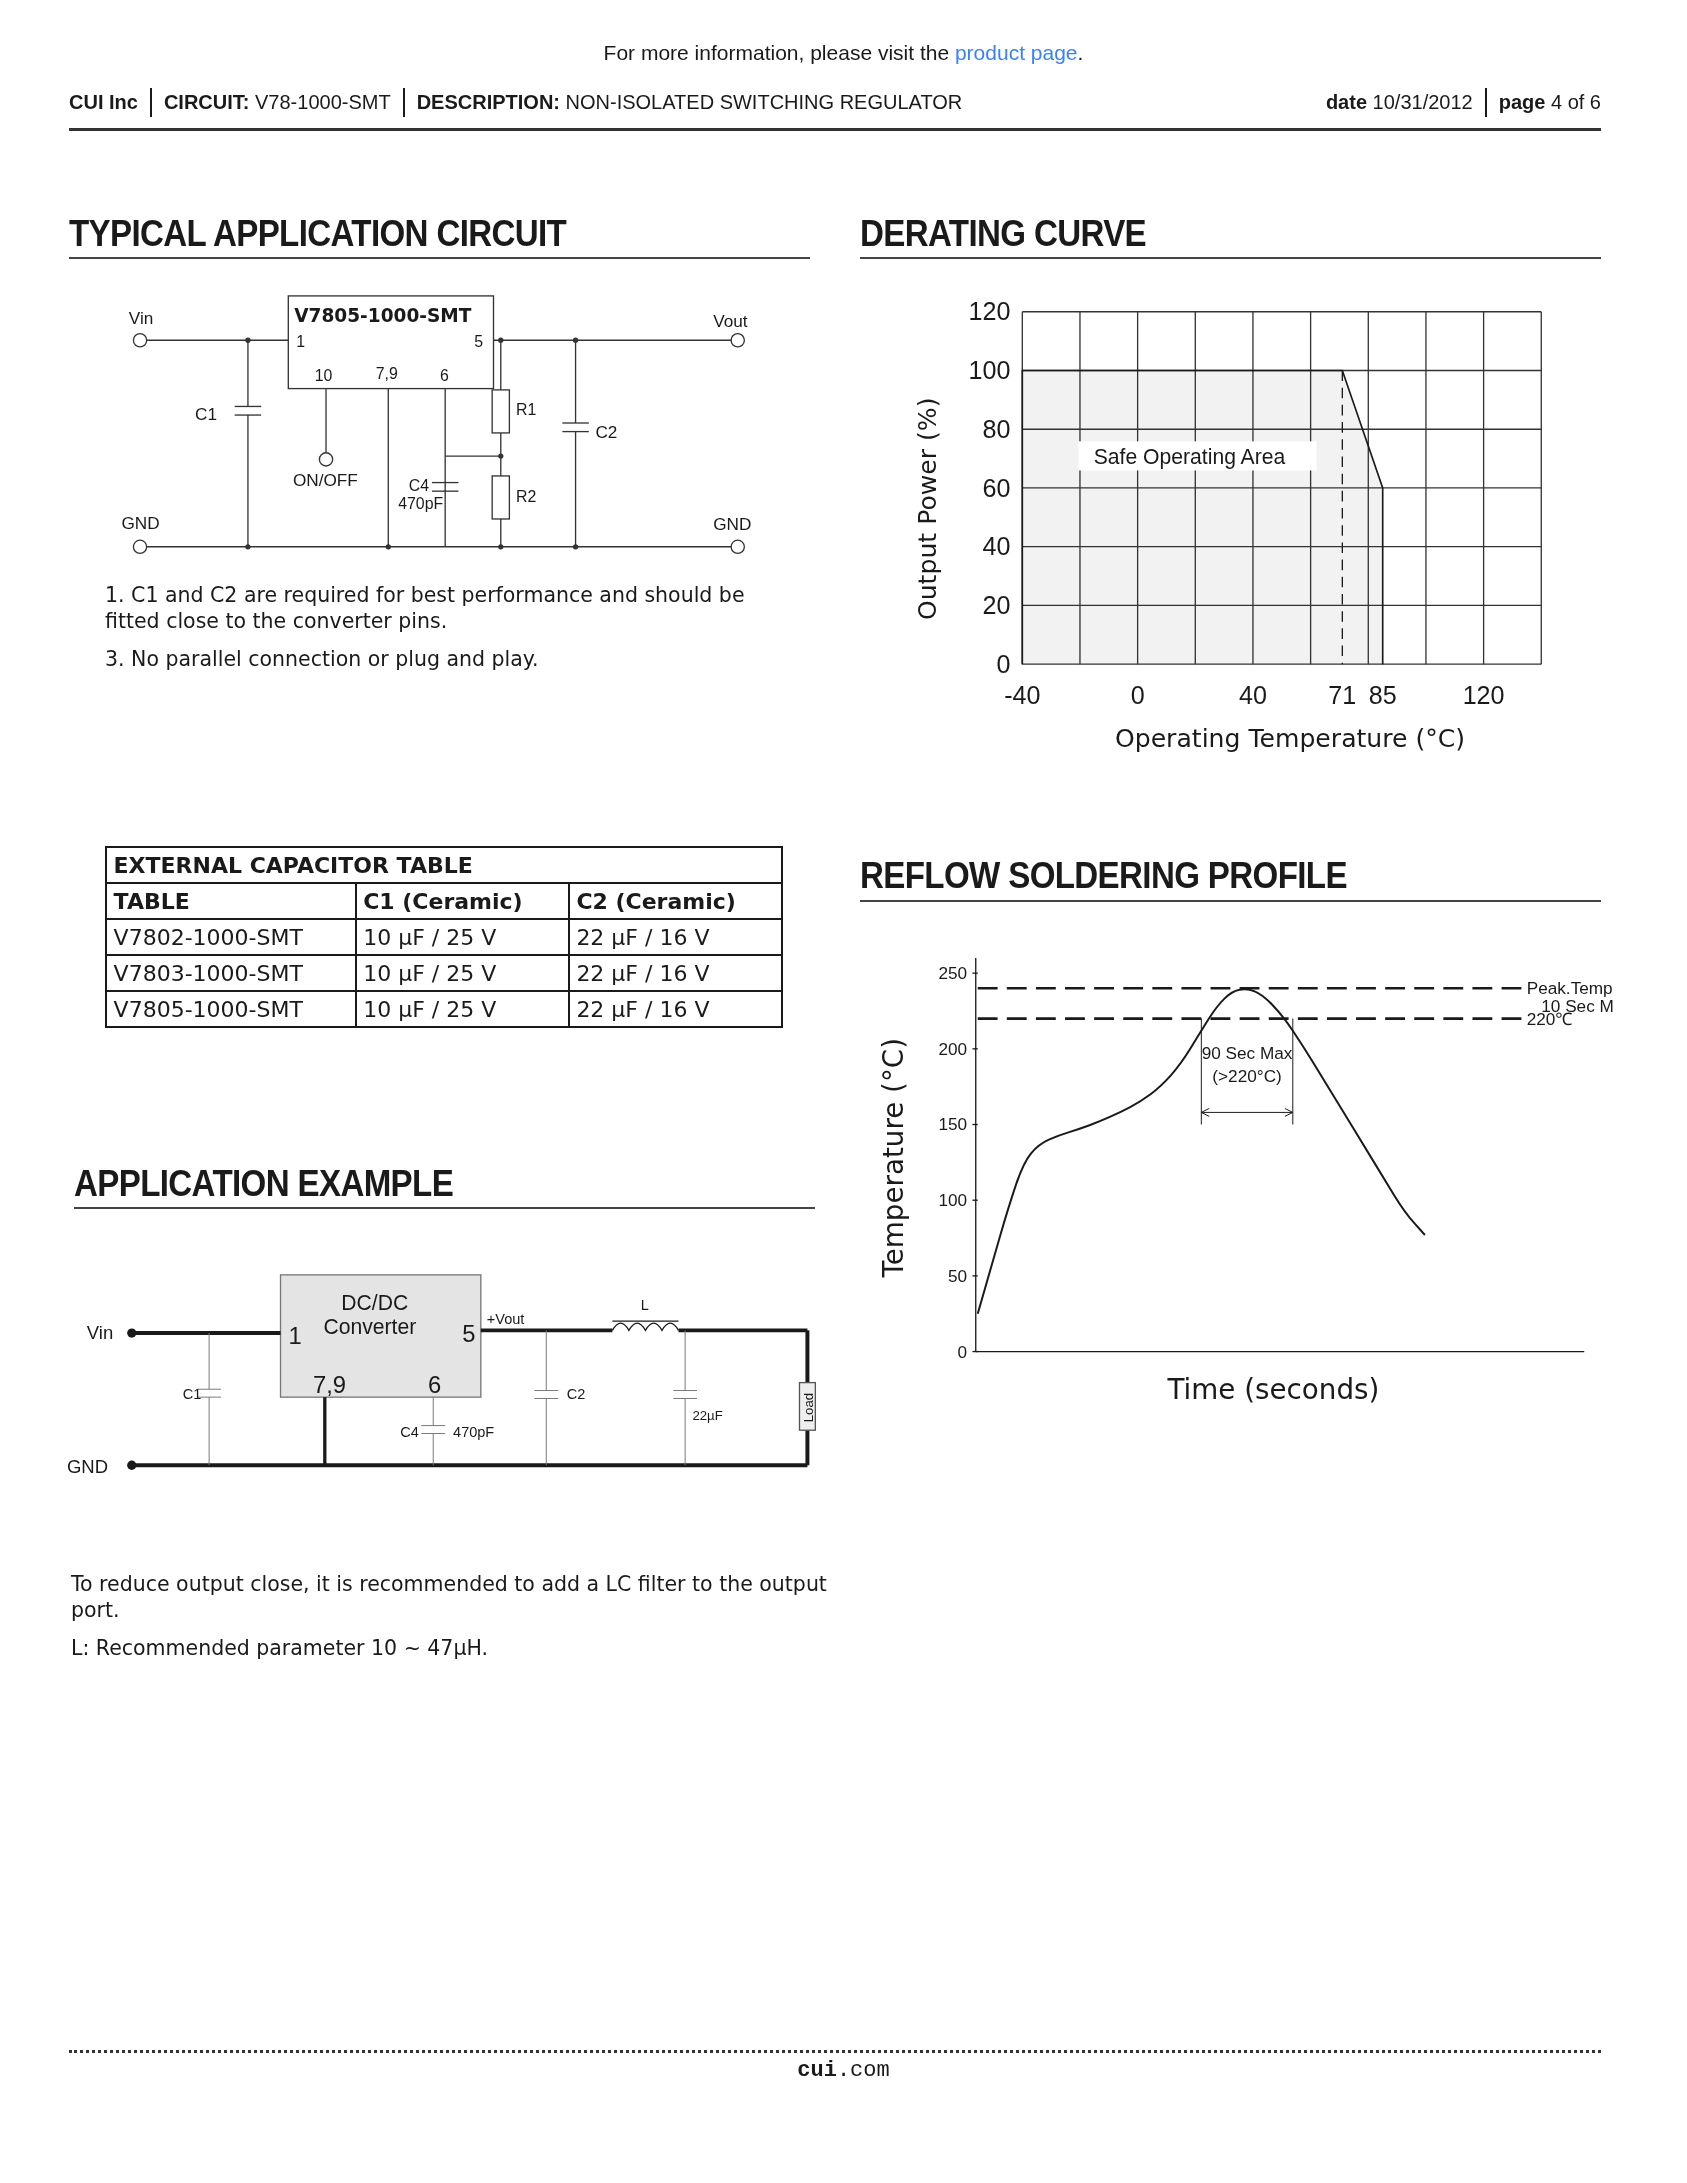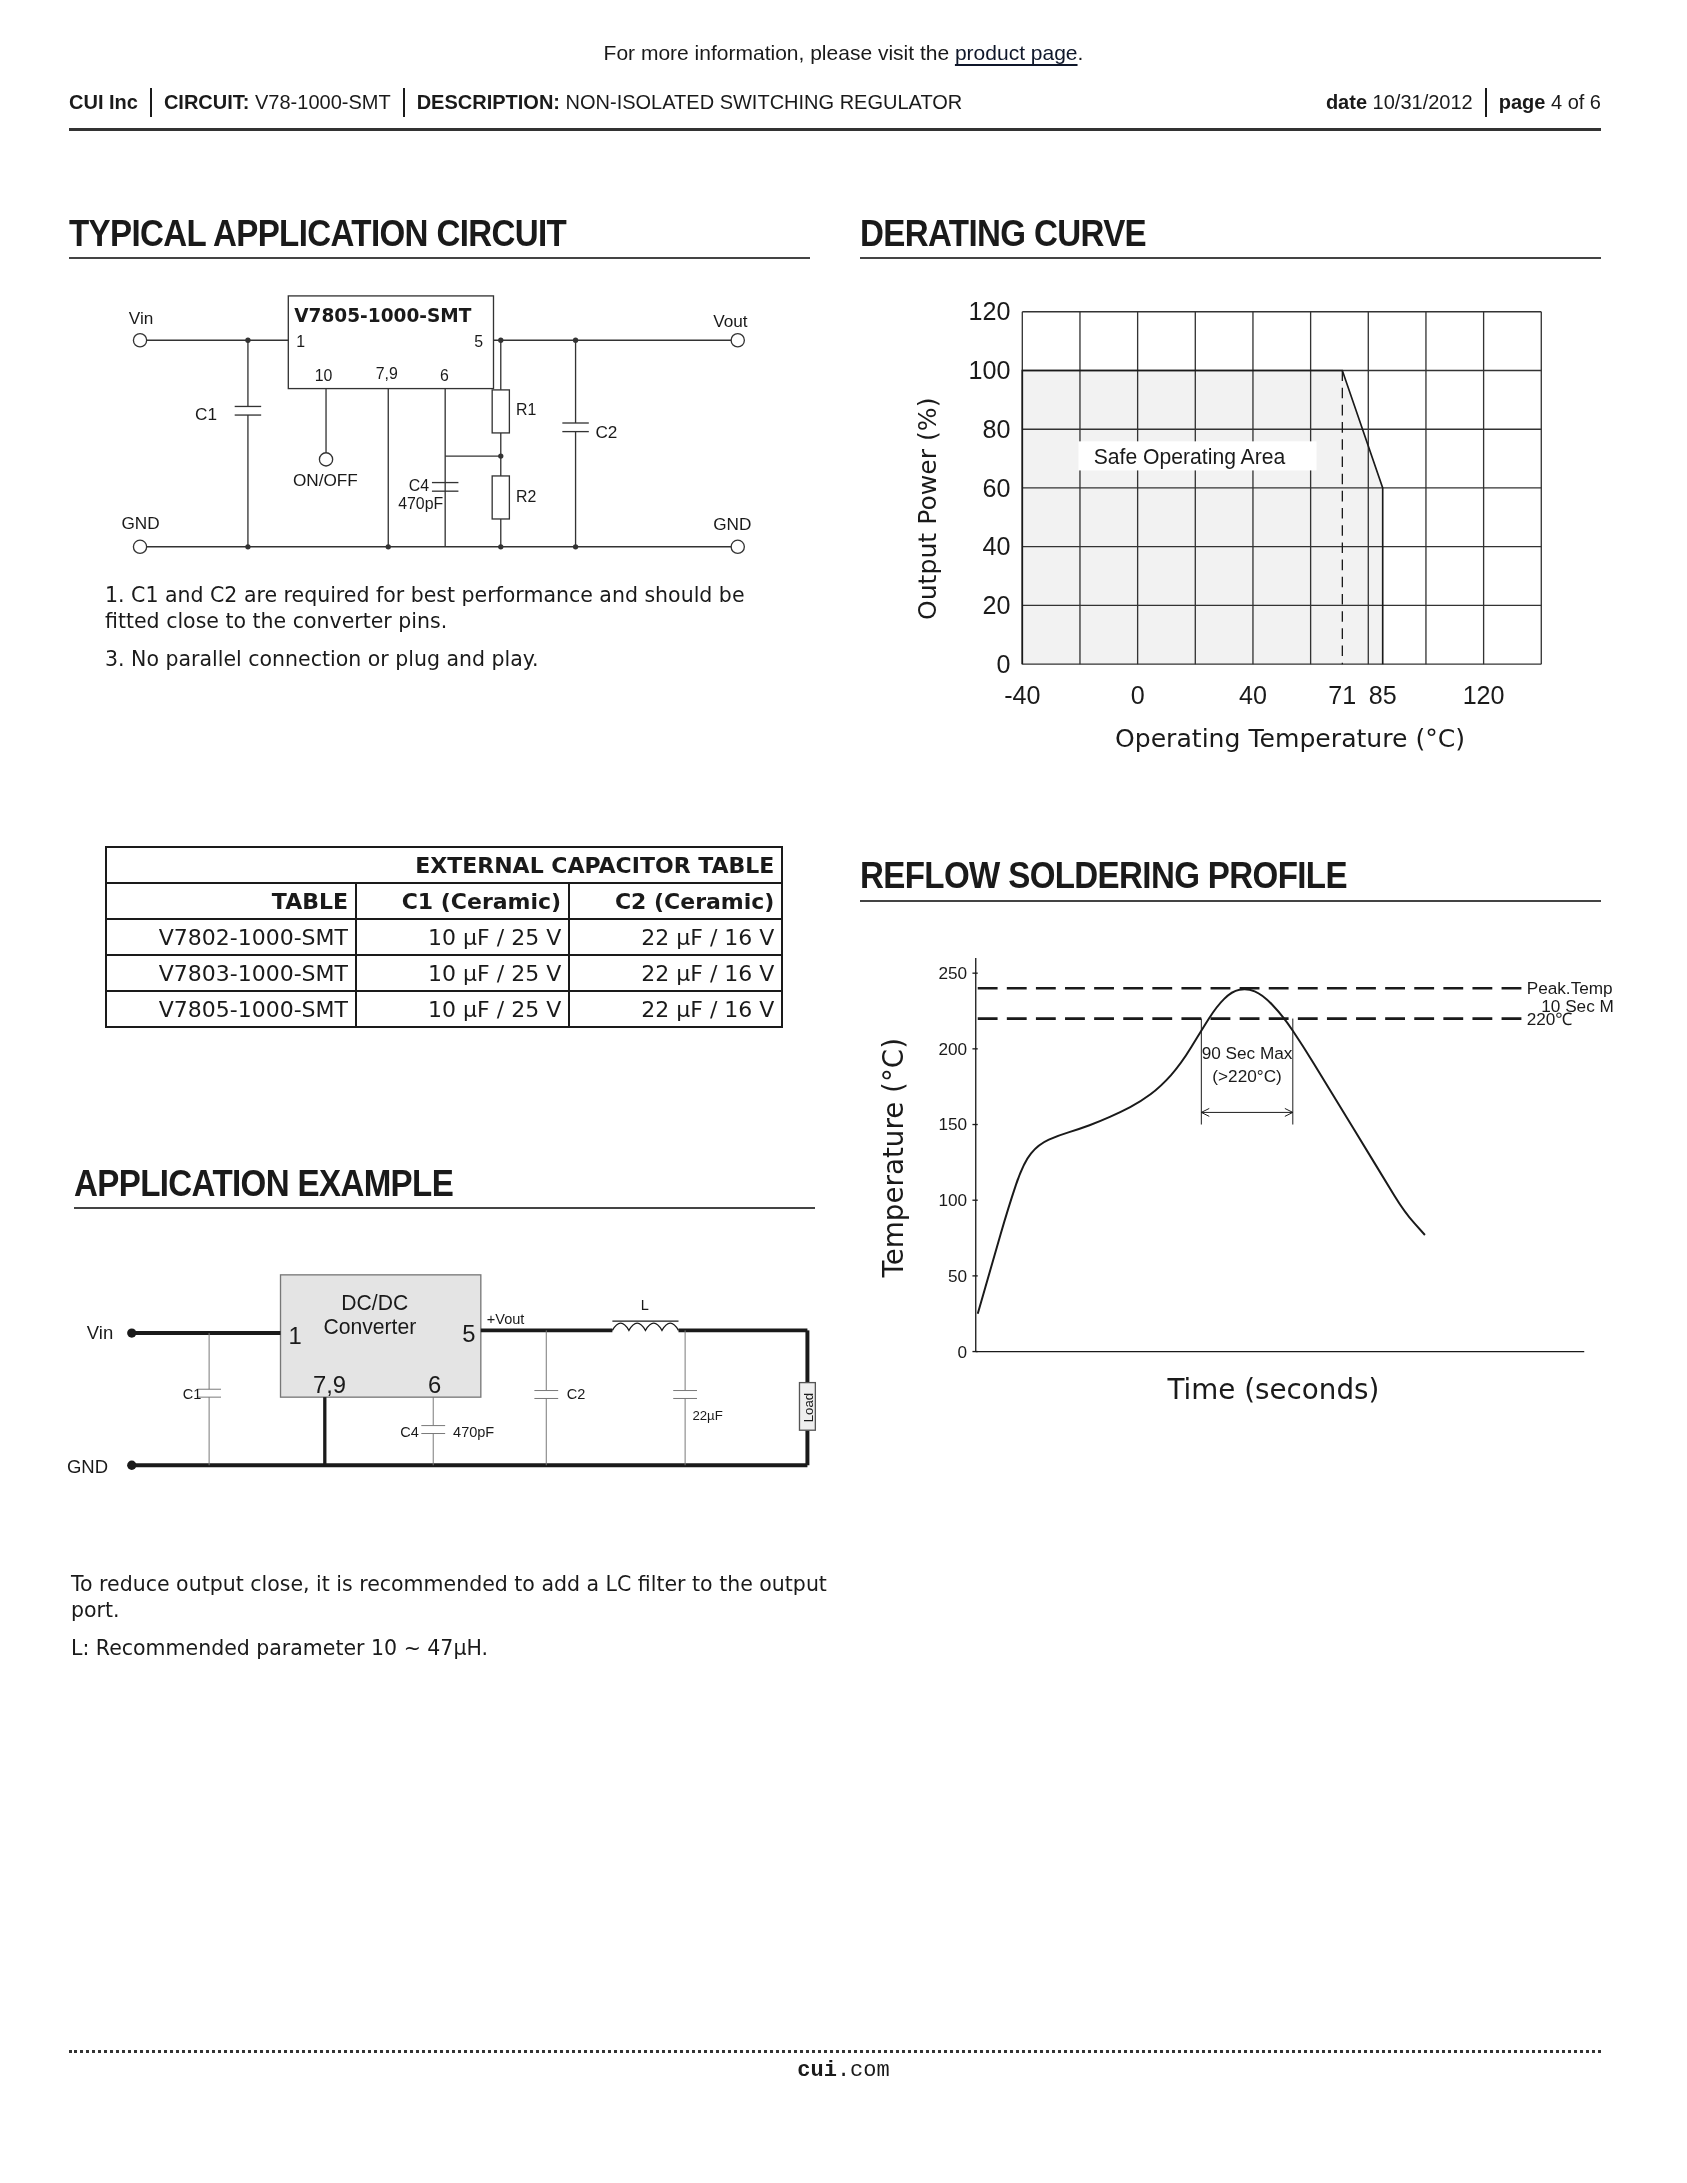--- a/index.html
+++ b/index.html
@@ -1,31 +1,31 @@
 <!DOCTYPE html>
 <html style="font-size:10.6px"><head>
 <meta charset="utf-8">
 <style>
   html, body { margin:0; padding:0; background:#fff; }
   body { width:1687px; height:2183px; position:relative; overflow:hidden; color:#1a1a1a;
          font-family:"DejaVu Sans", sans-serif; }
   .abs { position:absolute; }
   .toplink { left:0; width:1687px; top:41px; text-align:center; font-family:"Liberation Sans", sans-serif; font-size:21px; }
-  .toplink a { color:#0f172a; text-decoration:underline; text-underline-offset:4px; }
+  .toplink a { color:#3b82f6; text-underline-offset:4px; }
   .hdr { left:69px; right:86px; top:86px; height:33px; display:flex; align-items:center; font-family:"Liberation Sans", sans-serif; font-size:20px; }
   .hdr b { font-weight:bold; }
   .hdr .sep { width:2px; height:29px; background:#1a1a1a; margin:0 12px; }
   .hdr .grow { flex:1; }
   .hdrrule { left:69px; width:1532px; top:128px; height:2.6px; background:#333; }
   .sechead { font-family:"Liberation Sans", sans-serif; font-weight:bold; font-size:36px; letter-spacing:-0.7px; transform:scaleX(0.92); transform-origin:left; }
   .secrule { height:2px; background:#444; }
   .note { font-family:"DejaVu Sans", sans-serif; font-size:20.5px; line-height:26px; }
   .note p { margin:0 0 12px 0; }
   table.cap { border-collapse:collapse; font-family:"DejaVu Sans", sans-serif; font-size:22px; }
-  table.cap td, table.cap th { border:2.6px solid #1a1a1a; text-align:right; height:34px; padding:0 6.6px; }
+  table.cap td, table.cap th { border:2.6px solid #1a1a1a; text-align:left; height:34px; padding:0 6.6px; }
   table.cap th { font-weight:bold; }
   .footrule { left:69px; width:1532px; top:2050px; border-top:3.3px dotted #333; }
   .foot { left:0; width:1687px; top:2058px; text-align:center; font-family:Liberation Mono, monospace; font-size:22px; }
   svg text { font-family:"Liberation Sans", sans-serif; fill:#1a1a1a; }
   svg .dv { font-family:"DejaVu Sans", sans-serif; }
 </style>
 </head>
 <body>
 
 <div class="abs toplink">

